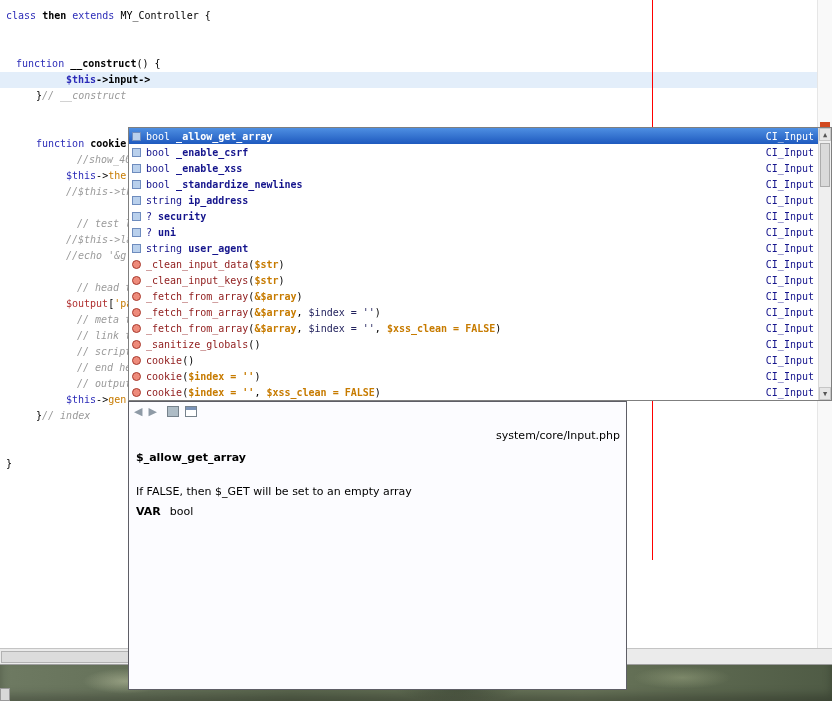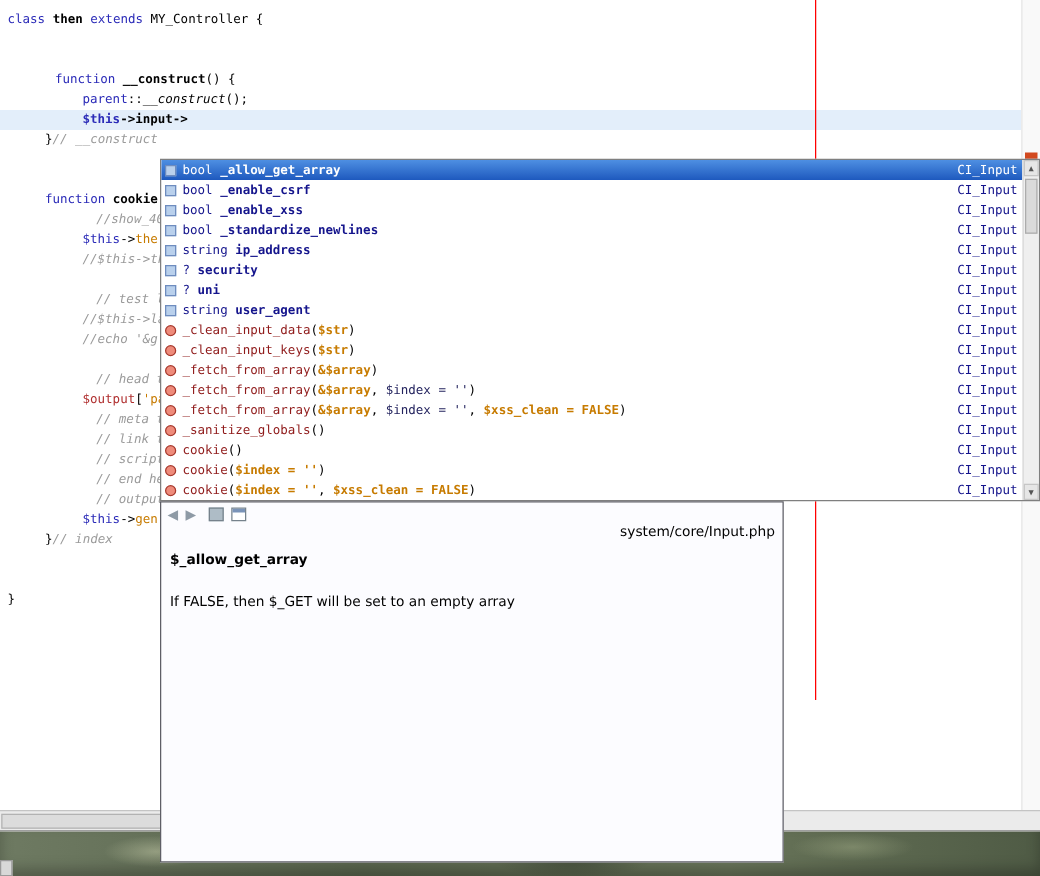--- a/index.html
+++ b/index.html
@@ -48,21 +48,21 @@
   .cc-thumb{position:absolute;left:1px;top:15px;width:10px;height:44px;background:#DADADA;border:1px solid #ACACAC}
 
   
   .doc{position:absolute;left:128px;top:401px;width:499px;height:289px;background:#FCFCFF;
        border:1px solid #5E5E66;z-index:11;font-family:"DejaVu Sans",sans-serif;font-size:11px;color:#000}
   .doc-toolbar{display:flex;align-items:center;gap:6px;padding:3px 5px 0;height:16px}
   .nav-ic{color:#8E9AA6;font-size:11px;line-height:12px}
   .tb-box{display:inline-block;width:12px;height:11px;border:1px solid #76828C;background:#AEBCC6;margin-left:4px}
   .tb-box2{display:inline-block;width:12px;height:11px;border:1px solid #76828C;background:#fff;position:relative}
   .tb-box2::before{content:"";position:absolute;left:0;top:0;right:0;height:3px;background:#7A93B8}
-  .doc-path{text-align:right;padding:0 6px;margin-top:1px}
+  .doc-path{text-align:right;padding:0 6px;margin-top:11px}
   .doc-title{font-weight:bold;margin:9px 7px 0}
   .doc-body{margin:21px 7px 0}
   .doc-var{margin:7px 7px 0}
   .doc-var b{margin-right:9px}
 
   
   .hscroll{position:absolute;left:0;top:648px;width:832px;height:17px;background:#EBEBEB;
            border-top:1px solid #C4C4C4;border-bottom:1px solid #9E9E9E;z-index:4}
   .hthumb{position:absolute;left:1px;top:2px;width:300px;height:12px;background:#DCDCDC;border:1px solid #B2B2B2}
   .wallpaper{position:absolute;left:0;top:665px;width:832px;height:36px;z-index:3;
@@ -75,22 +75,21 @@
   .corner{position:absolute;left:0;top:688px;width:10px;height:13px;background:#D8D8D8;border:1px solid #9A9A9A;z-index:6}
 </style>
 </head>
 <body>
 
 <div class="editor">
   <div class="code">
       <div class="code-line" style="padding-left: 6px;"><span class="s-kw">class </span><span class="s-b">then</span><span class="s-kw"> extends </span><span class="s-pl">MY_Controller {</span></div>
       <div class="code-line" style="padding-left: 6px;"></div>
       <div class="code-line" style="padding-left: 6px;"></div>
-      <div class="code-line" style="padding-left: 44px;"><span class="s-kw">function </span><span class="s-b">__construct</span><span class="s-pl">() {</span></div>
-      <div class="code-line" style="padding-left: 66px;"><span class="s-kw">parent</span><span class="s-pl">::</span><span class="s-it">__construct</span><span class="s-pl">();</span></div>
+      <div class="code-line" style="padding-left: 16px;"><span class="s-kw">function </span><span class="s-b">__construct</span><span class="s-pl">() {</span></div>
       <div class="code-line current" style="padding-left: 66px; font-weight: bold;"><span class="s-kw">$this</span><span class="s-pl">-&gt;input-&gt;</span></div>
       <div class="code-line" style="padding-left: 36px;"><span class="s-pl">}</span><span class="s-c">// __construct</span></div>
       <div class="code-line" style="padding-left: 6px;"></div>
       <div class="code-line" style="padding-left: 6px;"></div>
       <div class="code-line" style="padding-left: 36px;"><span class="s-kw">function </span><span class="s-b">cookie</span><span class="s-pl">()</span></div>
       <div class="code-line" style="padding-left: 77px;"><span class="s-c">//show_40</span></div>
       <div class="code-line" style="padding-left: 66px;"><span class="s-kw">$this</span><span class="s-pl">-&gt;</span><span class="s-o">the</span></div>
       <div class="code-line" style="padding-left: 66px;"><span class="s-c">//$this-&gt;th</span></div>
       <div class="code-line" style="padding-left: 6px;"></div>
       <div class="code-line" style="padding-left: 77px;"><span class="s-c">// test load</span></div>
@@ -146,19 +145,20 @@
 <div class="doc">
   <div class="doc-toolbar">
     <span class="nav-ic">◀</span>
     <span class="nav-ic">▶</span>
     <span class="tb-box"></span>
     <span class="tb-box2"></span>
   </div>
   <div class="doc-path">system/core/Input.php</div>
   <div class="doc-title">$_allow_get_array</div>
   <div class="doc-body">If FALSE, then $_GET will be set to an empty array</div>
+  <div class="doc-var"><b>VAR</b><span>bool</span></div>
 </div>
 
 <div class="hscroll">
   <div class="hthumb"></div>
 </div>
 <div class="wallpaper"></div>
 <div class="corner"></div>
 
 </body></html>

